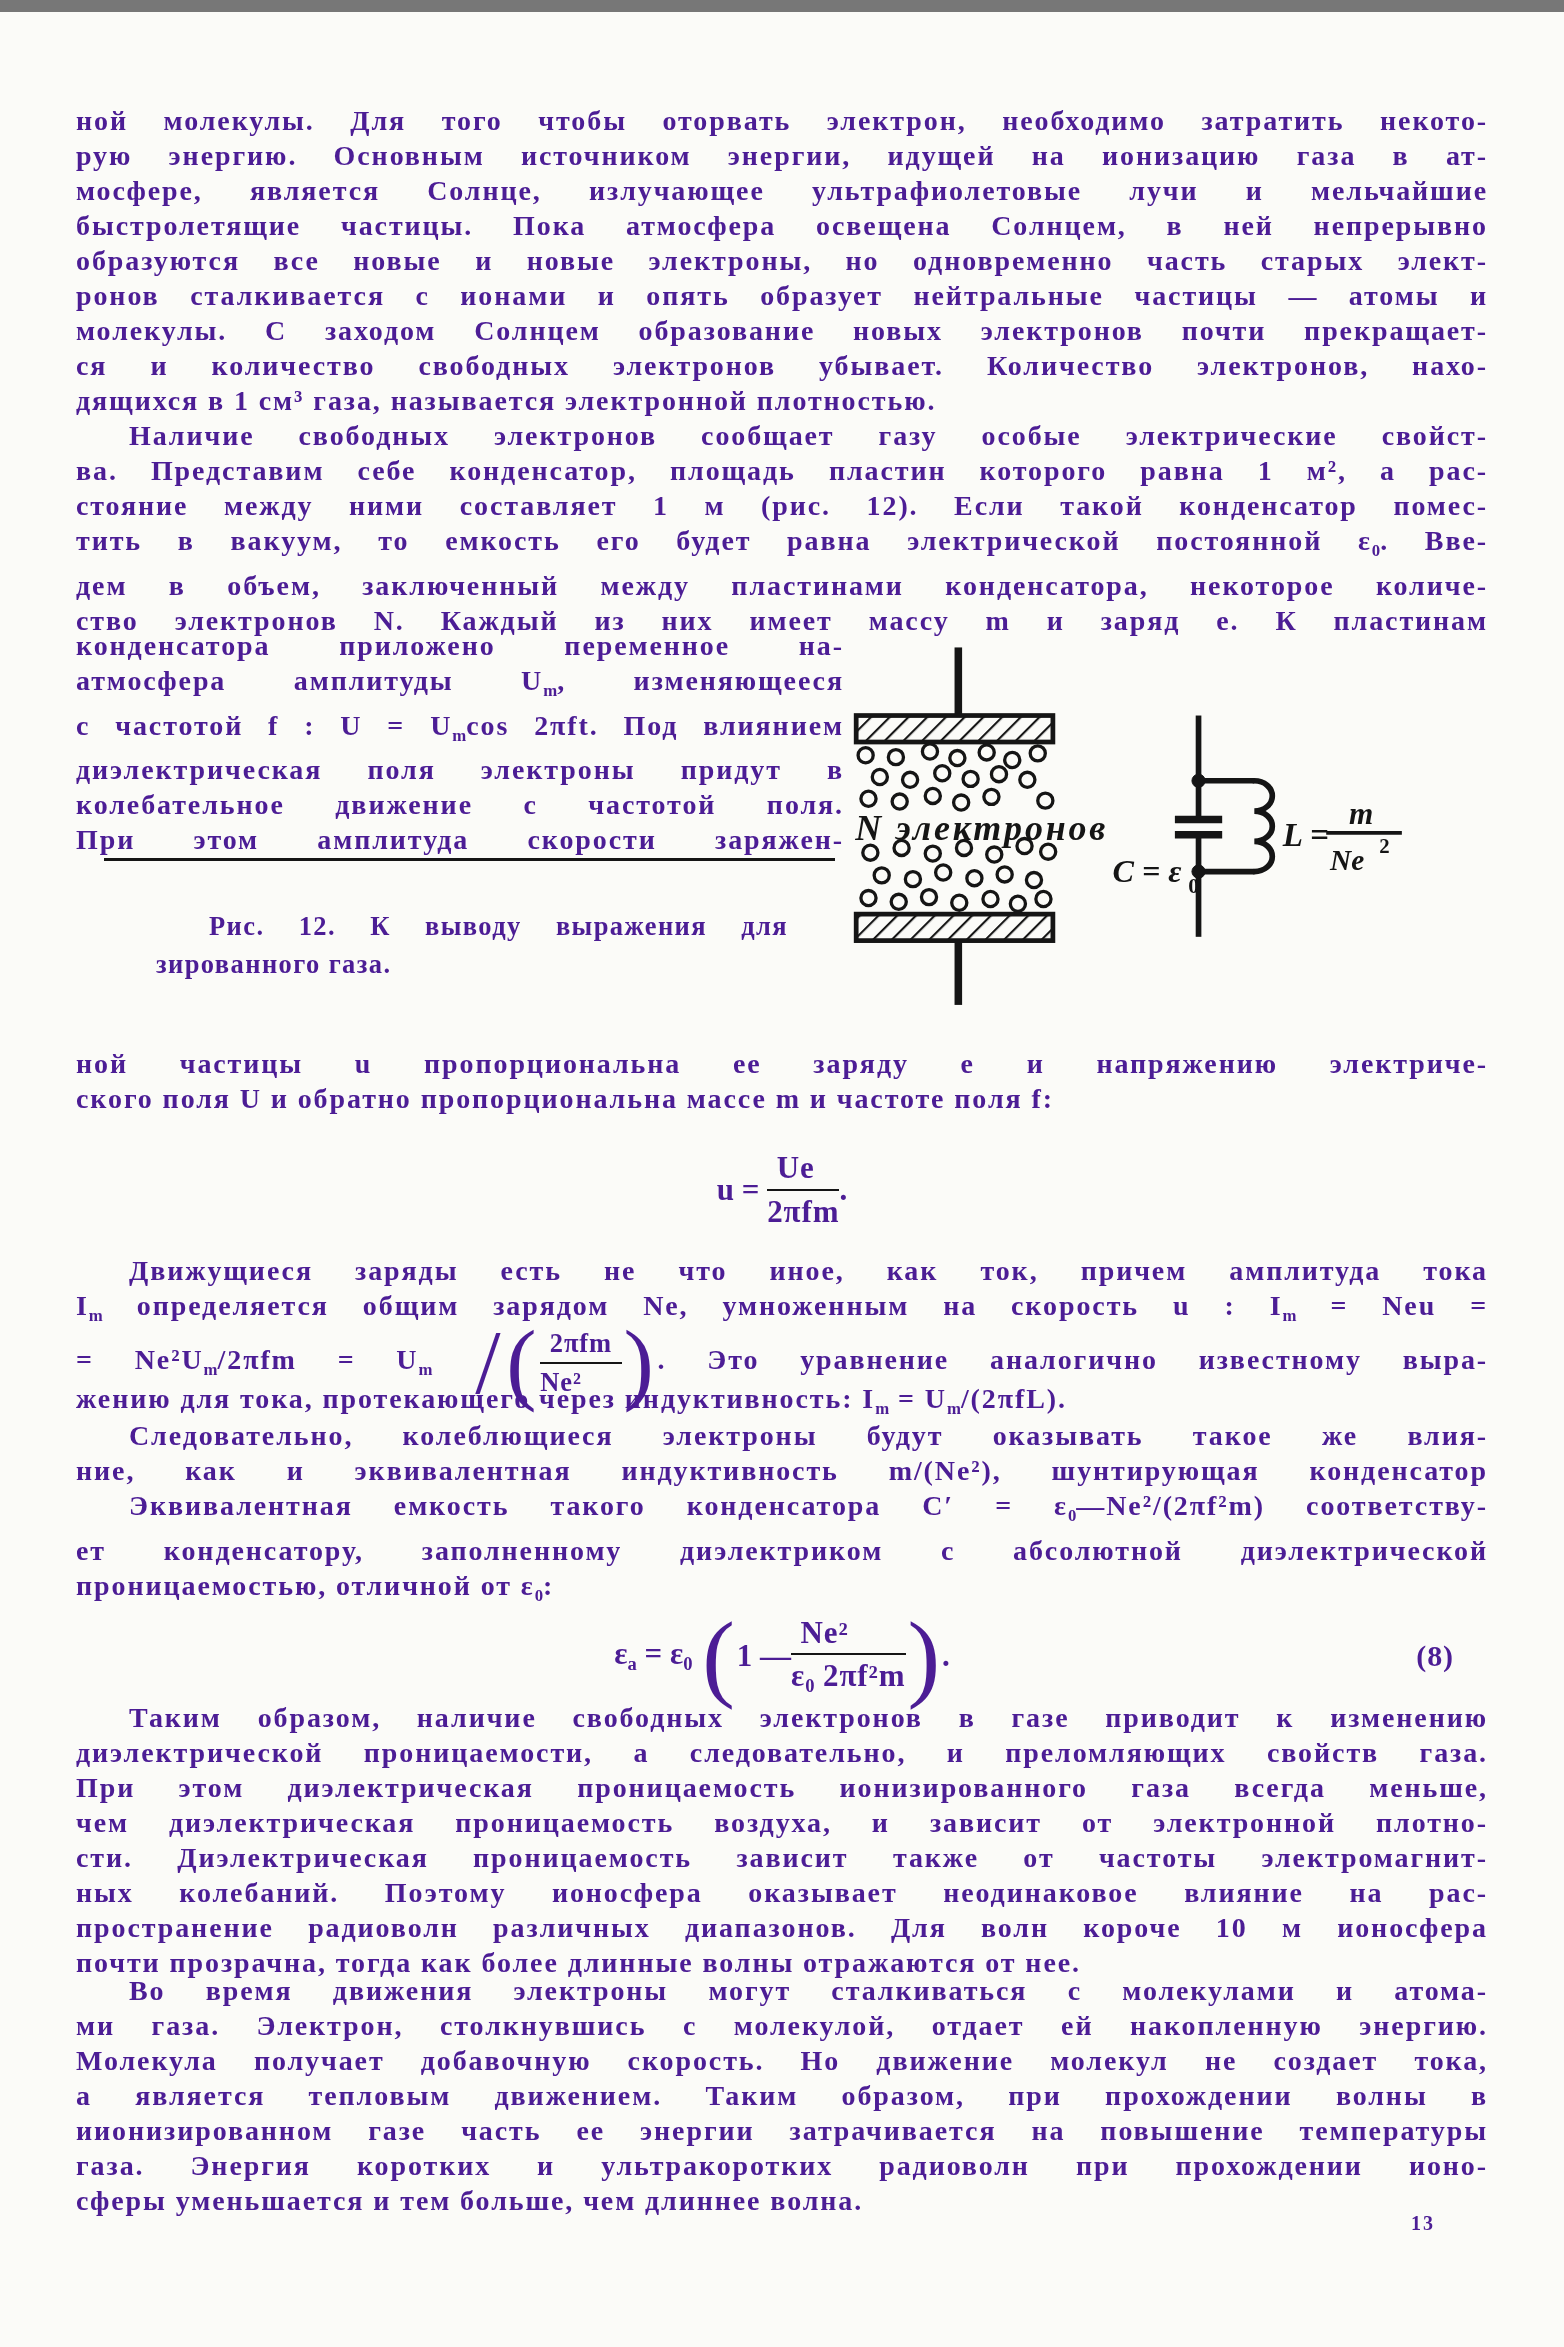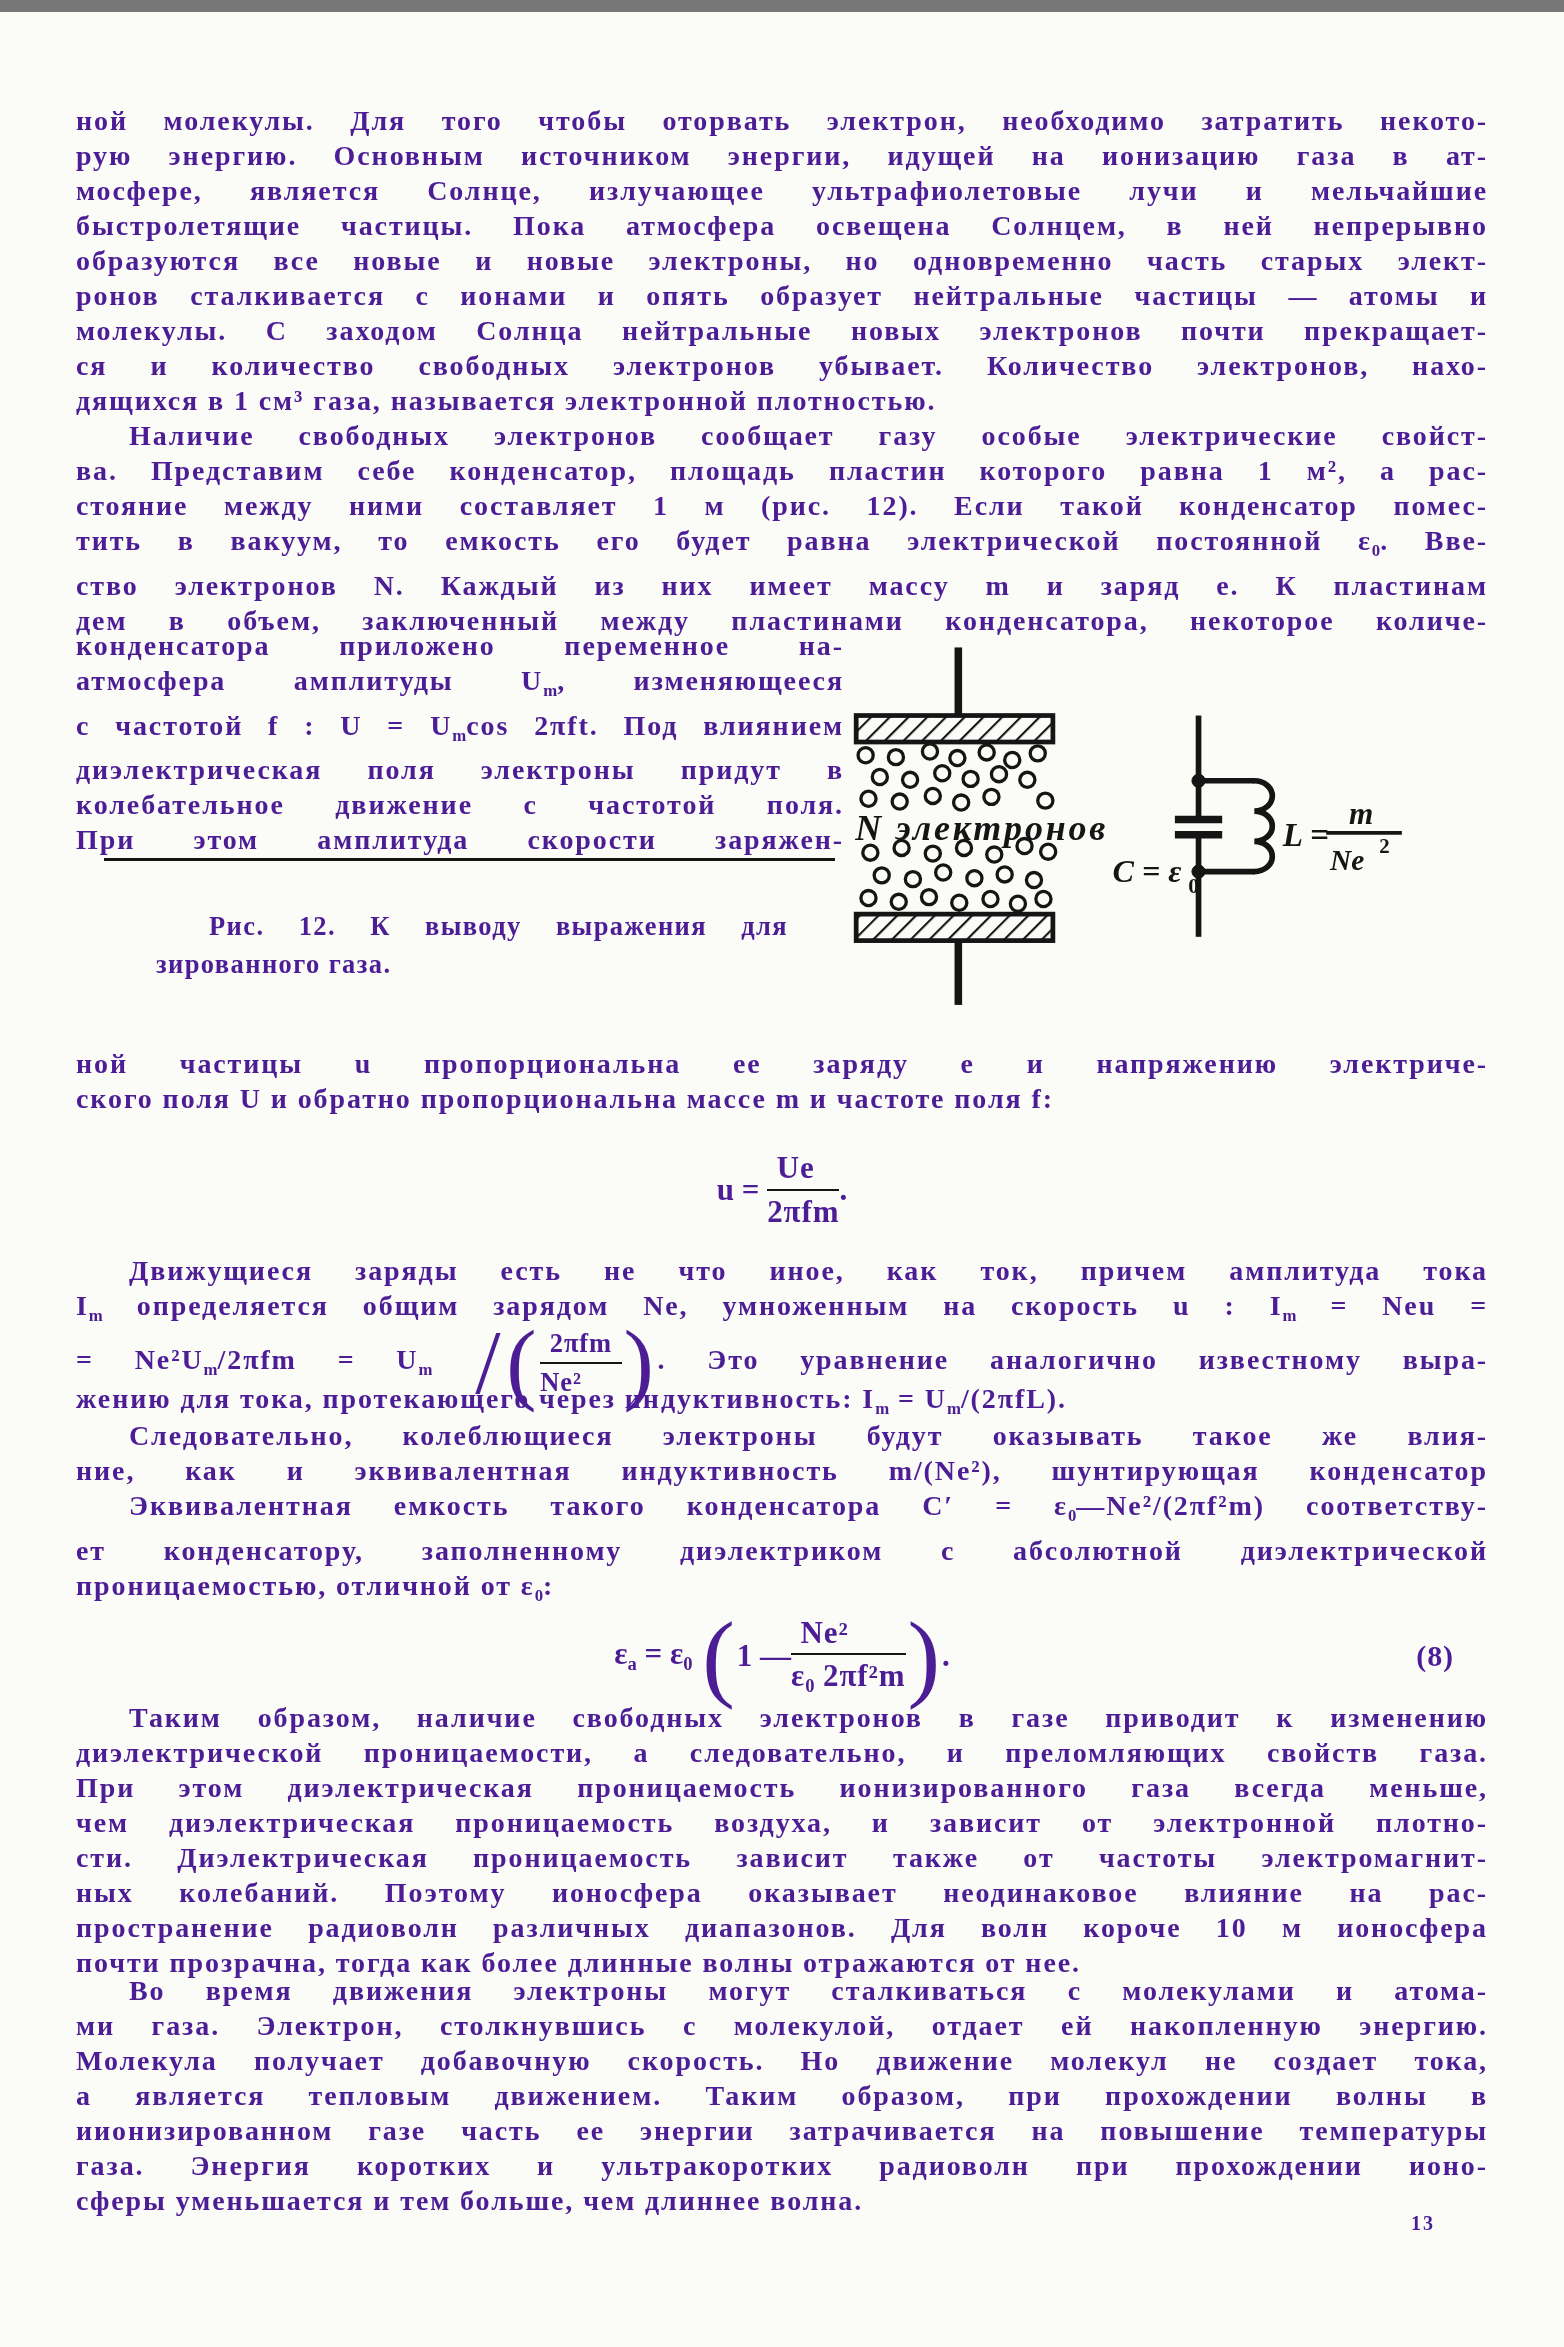--- a/index.html
+++ b/index.html
@@ -31,32 +31,32 @@
 
 <div class="page">
 
   <div class="tb" style="top:91px;left:76px;width:1412px;">
       <div class="ln"><span>ной молекулы. Для того чтобы оторвать электрон, необходимо затратить некото-</span></div>
       <div class="ln"><span>рую энергию. Основным источником энергии, идущей на ионизацию газа в ат-</span></div>
       <div class="ln"><span>мосфере, является Солнце, излучающее ультрафиолетовые лучи и мельчайшие</span></div>
       <div class="ln"><span>быстролетящие частицы. Пока атмосфера освещена Солнцем, в ней непрерывно</span></div>
       <div class="ln"><span>образуются все новые и новые электроны, но одновременно часть старых элект-</span></div>
       <div class="ln"><span>ронов сталкивается с ионами и опять образует нейтральные частицы — атомы и</span></div>
-      <div class="ln"><span>молекулы. С заходом Солнца нейтральные новых электронов почти прекращает-</span></div>
+      <div class="ln"><span>молекулы. С заходом Солнцем образование новых электронов почти прекращает-</span></div>
       <div class="ln"><span>ся и количество свободных электронов убывает. Количество электронов, нахо-</span></div>
       <div class="ln nj"><span>дящихся в 1 см³ газа, называется </span><span class="it">электронной плотностью.</span></div>
     </div>
 
   <div class="tb" style="top:406px;left:76px;width:1412px;">
       <div class="ln ind"><span>Наличие свободных электронов сообщает газу особые электрические свойст-</span></div>
       <div class="ln"><span>ва. Представим себе конденсатор, площадь пластин которого равна 1 м², а рас-</span></div>
       <div class="ln"><span>стояние между ними составляет 1 м (рис. 12). Если такой конденсатор помес-</span></div>
       <div class="ln"><span>тить в вакуум, то емкость его будет равна электрической постоянной ε</span><span class="sb">0</span><span>. Вве-</span></div>
+      <div class="ln"><span>дем в объем, заключенный между пластинами конденсатора, некоторое количе-</span></div>
       <div class="ln"><span>ство электронов </span><span class="it">N</span><span>. Каждый из них имеет массу </span><span class="it">m</span><span> и заряд </span><span class="it">e</span><span>. К пластинам</span></div>
-      <div class="ln"><span>дем в объем, заключенный между пластинами конденсатора, некоторое количе-</span></div>
     </div>
 
   <div class="tb" style="top:616px;left:76px;width:768px;">
       <div class="ln"><span>конденсатора приложено переменное на-</span></div>
       <div class="ln"><span>атмосфера амплитуды </span><span class="it">U</span><span class="it sb">m</span><span>, изменяющееся</span></div>
       <div class="ln"><span>с частотой </span><span class="it">f</span><span> : </span><span class="it">U</span><span> = </span><span class="it">U</span><span class="it sb">m</span><span>cos 2π</span><span class="it">ft</span><span>. Под влиянием</span></div>
       <div class="ln"><span>диэлектрическая поля электроны придут в</span></div>
       <div class="ln"><span>колебательное движение с частотой поля.</span></div>
       <div class="ln"><span>При этом амплитуда скорости заряжен-</span></div>
     </div>

